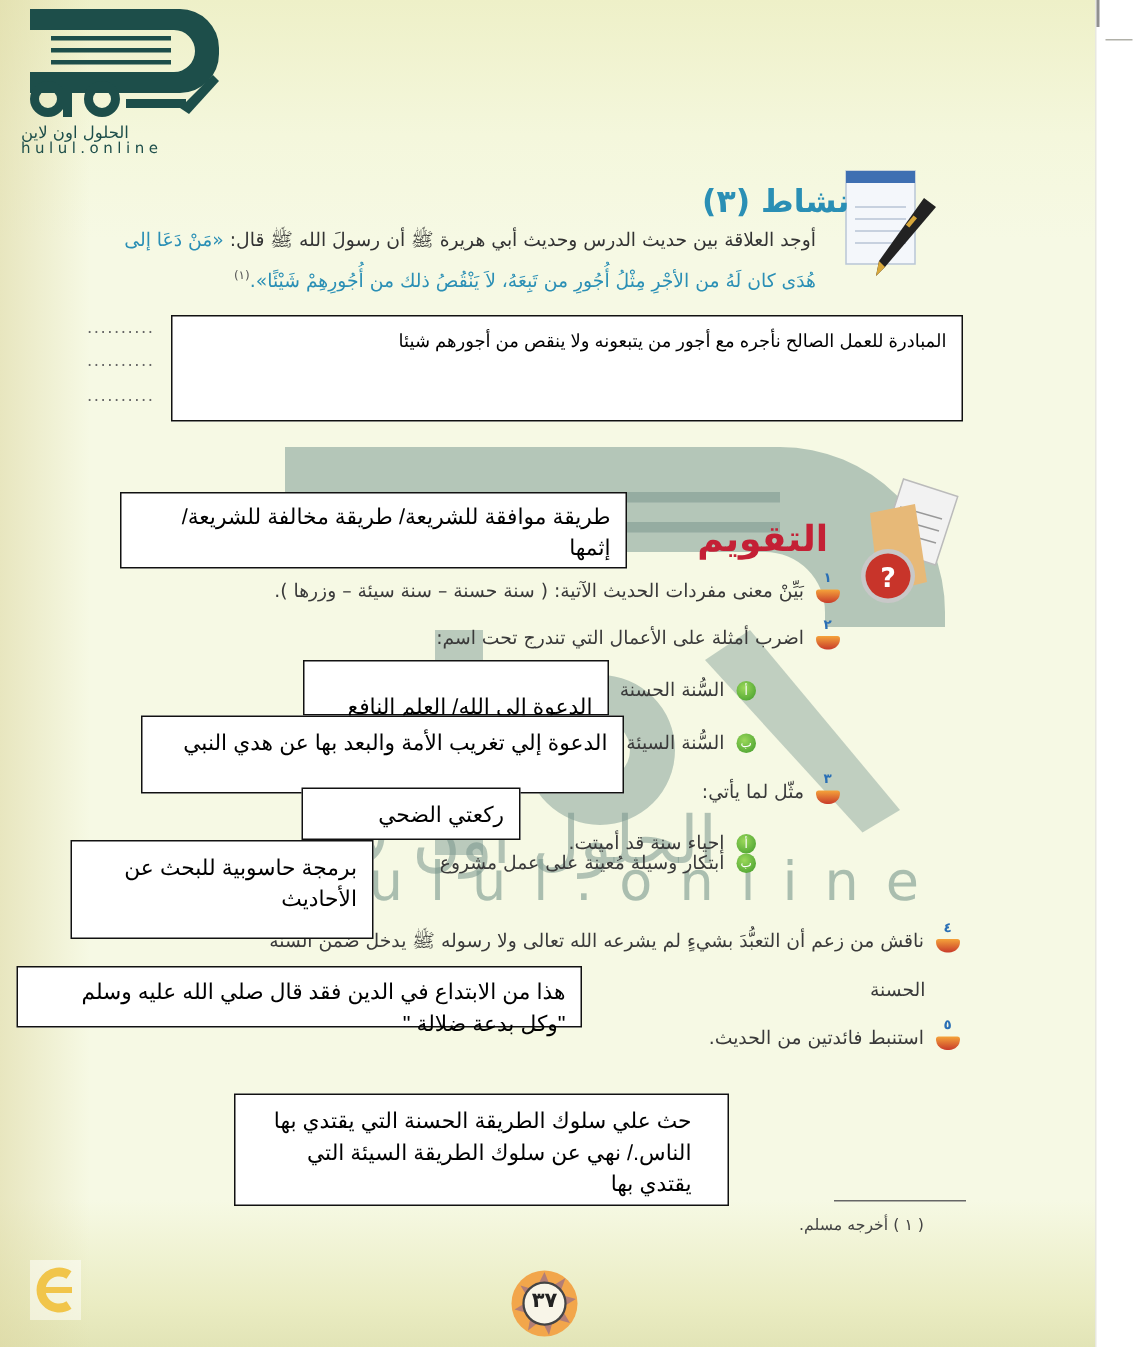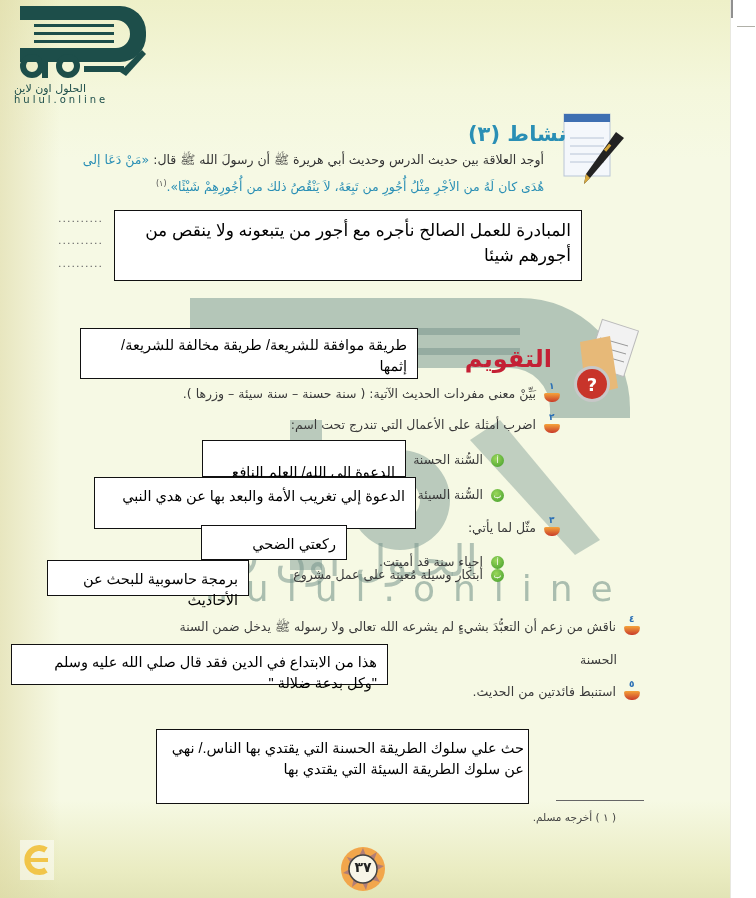--- a/index.html
+++ b/index.html
@@ -116,21 +116,21 @@
   <div class="activity-line1">
     <span>أوجد العلاقة بين حديث الدرس وحديث أبي هريرة ﷺ أن رسولَ الله ﷺ قال: </span><span class="quote">«مَنْ دَعَا إلى</span>
   </div>
   <div class="activity-line2">
     <span>هُدَى كان لَهُ من الأجْرِ مِثْلُ أُجُورِ من تَبِعَهُ، لاَ يَنْقُصُ ذلك من أُجُورِهِمْ شَيْئًا».</span><span class="fn">(١)</span>
   </div>
   <div class="dots" style="top:212px">..........</div>
   <div class="dots" style="top:234px">..........</div>
   <div class="dots" style="top:257px">..........</div>
 
-  <div class="answer-box" style="left:114px; top:210px; width:468px; height:71px; font-size:17px; padding-top:8px;text-align:right;">المبادرة للعمل الصالح نأجره مع أجور من يتبعونه ولا ينقص من أجورهم شيئا</div>
+  <div class="answer-box" style="left:114px; top:210px; width:528px; height:71px; font-size:12px; padding-top:8px;text-align:right;">المبادرة للعمل الصالح نأجره مع أجور من يتبعونه ولا ينقص من أجورهم شيئا</div>
 
   <svg class="eval-icon" viewBox="0 0 76 88">
     <rect x="24" y="6" width="38" height="48" transform="rotate(18 43 30)" fill="#f2f2f2" stroke="#bbb"></rect>
     <line x1="30" y1="20" x2="58" y2="28" stroke="#999"></line>
     <line x1="28" y1="28" x2="56" y2="36" stroke="#999"></line>
     <line x1="26" y1="36" x2="54" y2="44" stroke="#999"></line>
     <path d="M10 24 L40 18 L48 70 L16 78 Z" fill="#e7b978"></path>
     <circle cx="22" cy="66" r="18" fill="#c8c8c8"></circle>
     <circle cx="22" cy="66" r="15" fill="#c8342a"></circle>
     <text x="22" y="73" text-anchor="middle" font-size="18" font-weight="bold" fill="#fff" font-family="DejaVu Sans, sans-serif">?</text>
@@ -172,23 +172,23 @@
   <div class="q-line" style="right:113px; top:652px;">الحسنة</div>
   <div class="q-line" style="right:90px; top:684px;">
     <span class="q-marker"><span class="flame"></span><span class="num">٥</span></span>
     <span>استنبط فائدتين من الحديث.</span>
   </div>
 
   <div class="answer-box" style="left:80px; top:328px; width:338px; height:51px; font-size:14.5px; padding-top:6px;">طريقة موافقة للشريعة/ طريقة مخالفة للشريعة/ إثمها</div>
   <div class="answer-box" style="left:202px; top:440px; width:204px; height:37px; font-size:14.5px; padding-top:21px;">الدعوة إلي الله/ العلم النافع</div>
   <div class="answer-box" style="left:94px; top:477px; width:322px; height:52px; font-size:14.5px; padding-top:8px;">الدعوة إلي تغريب الأمة والبعد بها عن هدي النبي</div>
   <div class="answer-box" style="left:201px; top:525px; width:146px; height:35px; font-size:14.5px; padding-top:8px;">ركعتي الضحي</div>
-  <div class="answer-box" style="left:47px; top:560px; width:202px; height:36px; font-size:14.5px; padding-top:8px;">برمجة حاسوبية للبحث عن الأحاديث</div>
+  <div class="answer-box" style="left:47px; top:560px; width:202px; height:66px; font-size:14.5px; padding-top:8px;">برمجة حاسوبية للبحث عن الأحاديث</div>
   <div class="answer-box" style="left:11px; top:644px; width:377px; height:41px; font-size:14.5px; padding-top:7px;">هذا من الابتداع في الدين فقد قال صلي الله عليه وسلم "وكل بدعة ضلالة "</div>
-  <div class="answer-box" style="left:156px; top:729px; width:373px; height:75px; font-size:14.5px; padding-top:8px; padding-right:4px;">حث علي سلوك الطريقة الحسنة التي يقتدي بها الناس./ نهي عن سلوك الطريقة السيئة التي يقتدي بها</div>
+  <div class="answer-box" style="left:156px; top:729px; width:330px; height:75px; font-size:14.5px; padding-top:8px; padding-right:24px;">حث علي سلوك الطريقة الحسنة التي يقتدي بها الناس./ نهي عن سلوك الطريقة السيئة التي يقتدي بها</div>
 
   <div class="footnote-rule"></div>
   <div class="footnote">( ١ ) أخرجه مسلم.</div>
 
   <svg class="page-badge" viewBox="0 0 46 46">
     <circle cx="23" cy="23" r="22" fill="#f2a64b"></circle>
     <polygon points="23,2 27,12 37,6 33,17 44,20 34,26 40,36 29,33 26,44 21,34 12,41 14,30 3,27 13,21 7,11 17,14" fill="#7d5d9a" opacity="0.55"></polygon>
     <circle cx="23" cy="23" r="14" fill="#f8f5e8" stroke="#444" stroke-width="1.5"></circle>
   </svg>
   <div class="page-number">٣٧</div>

